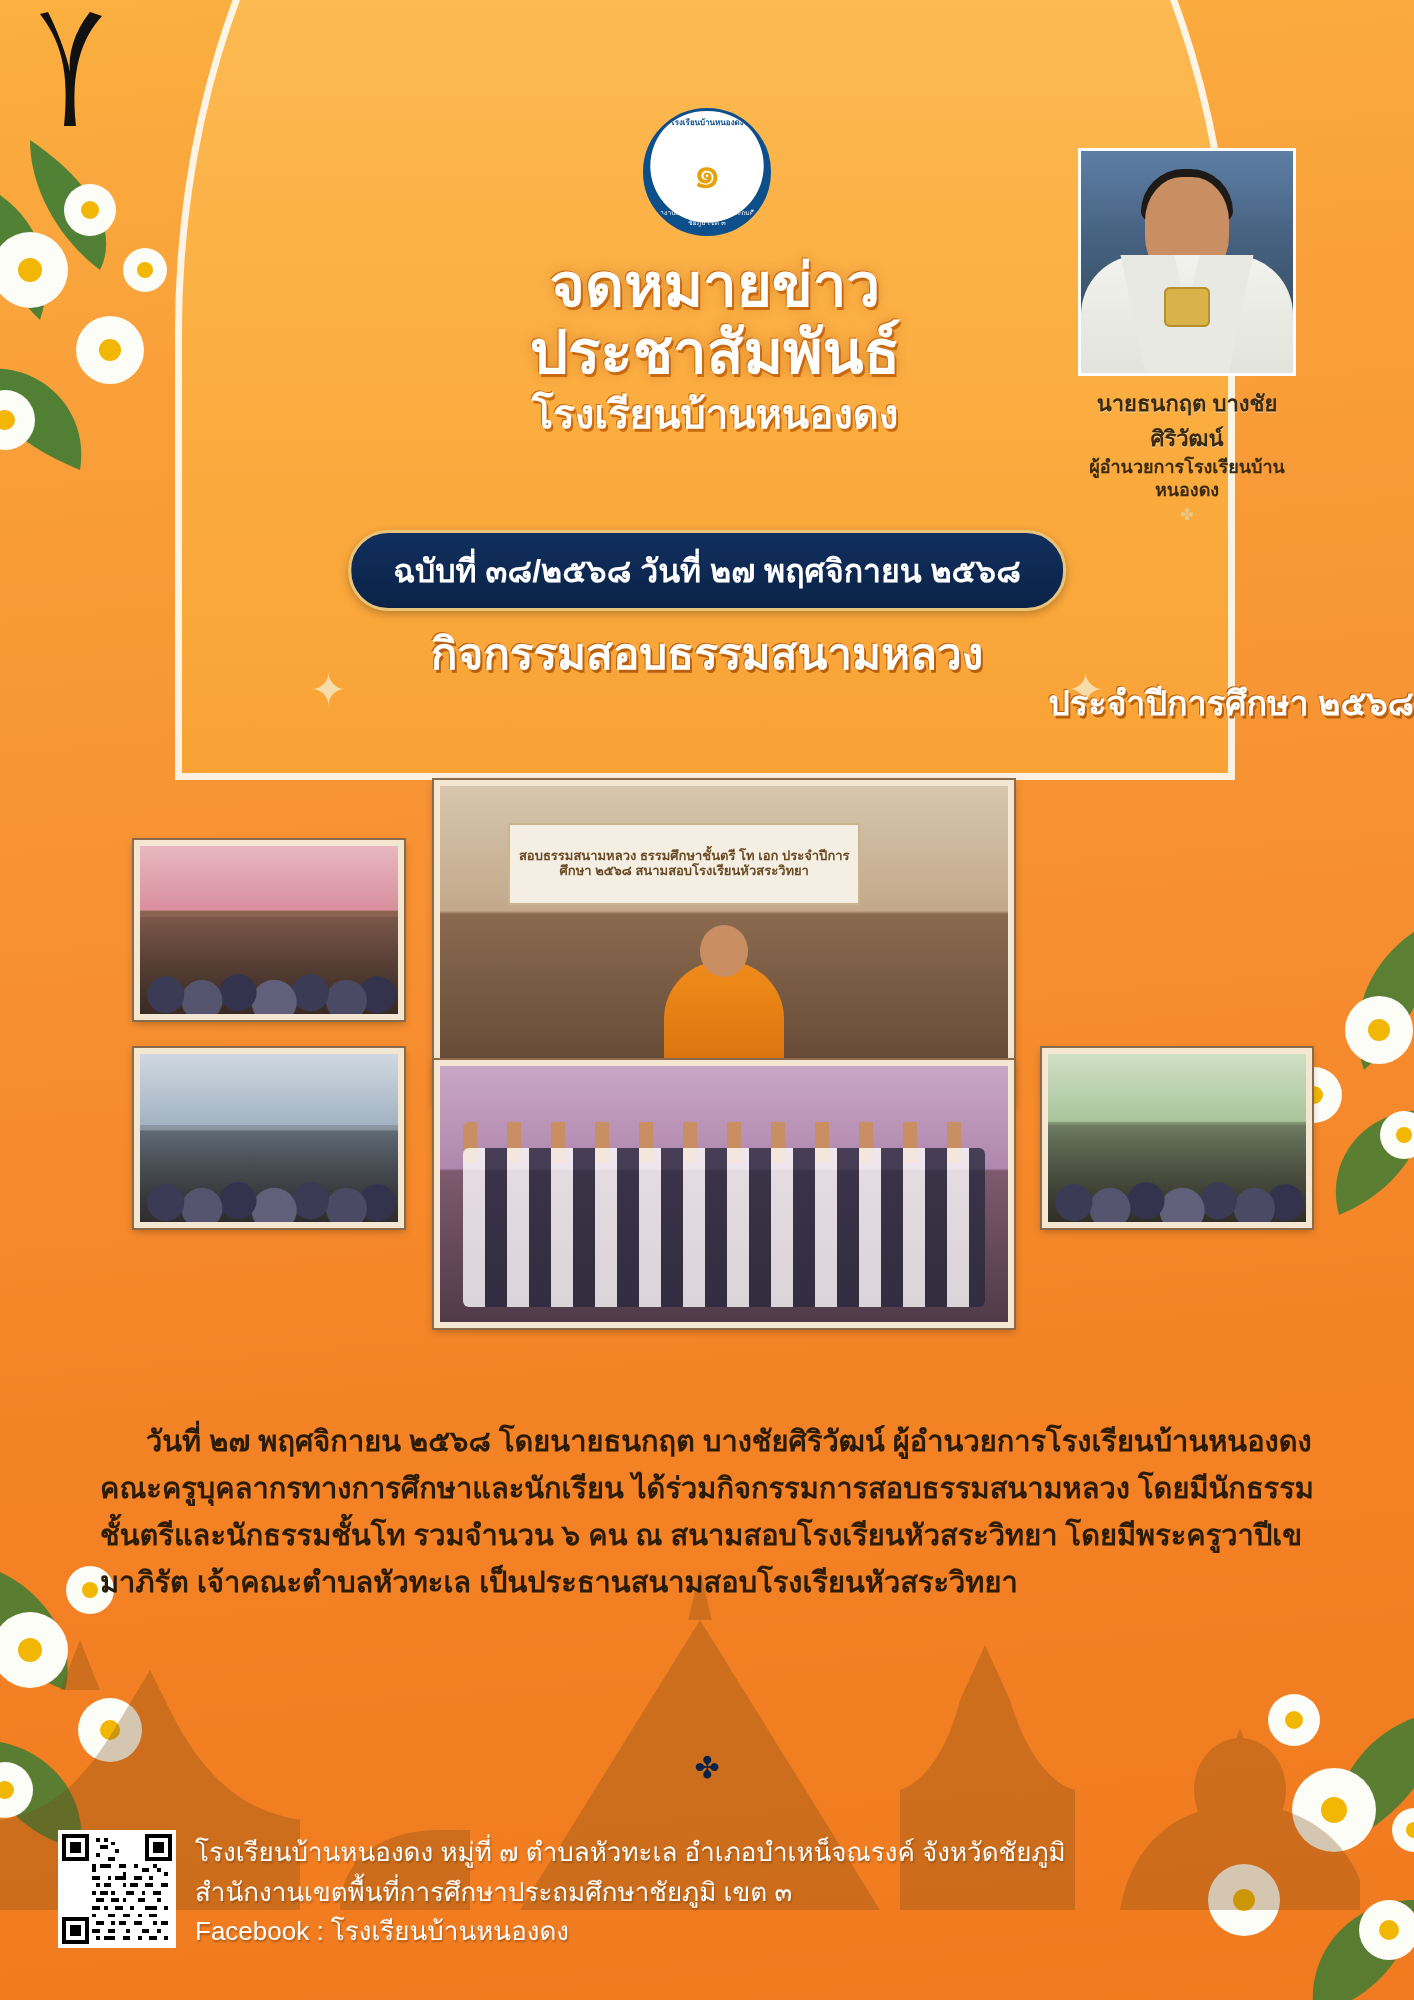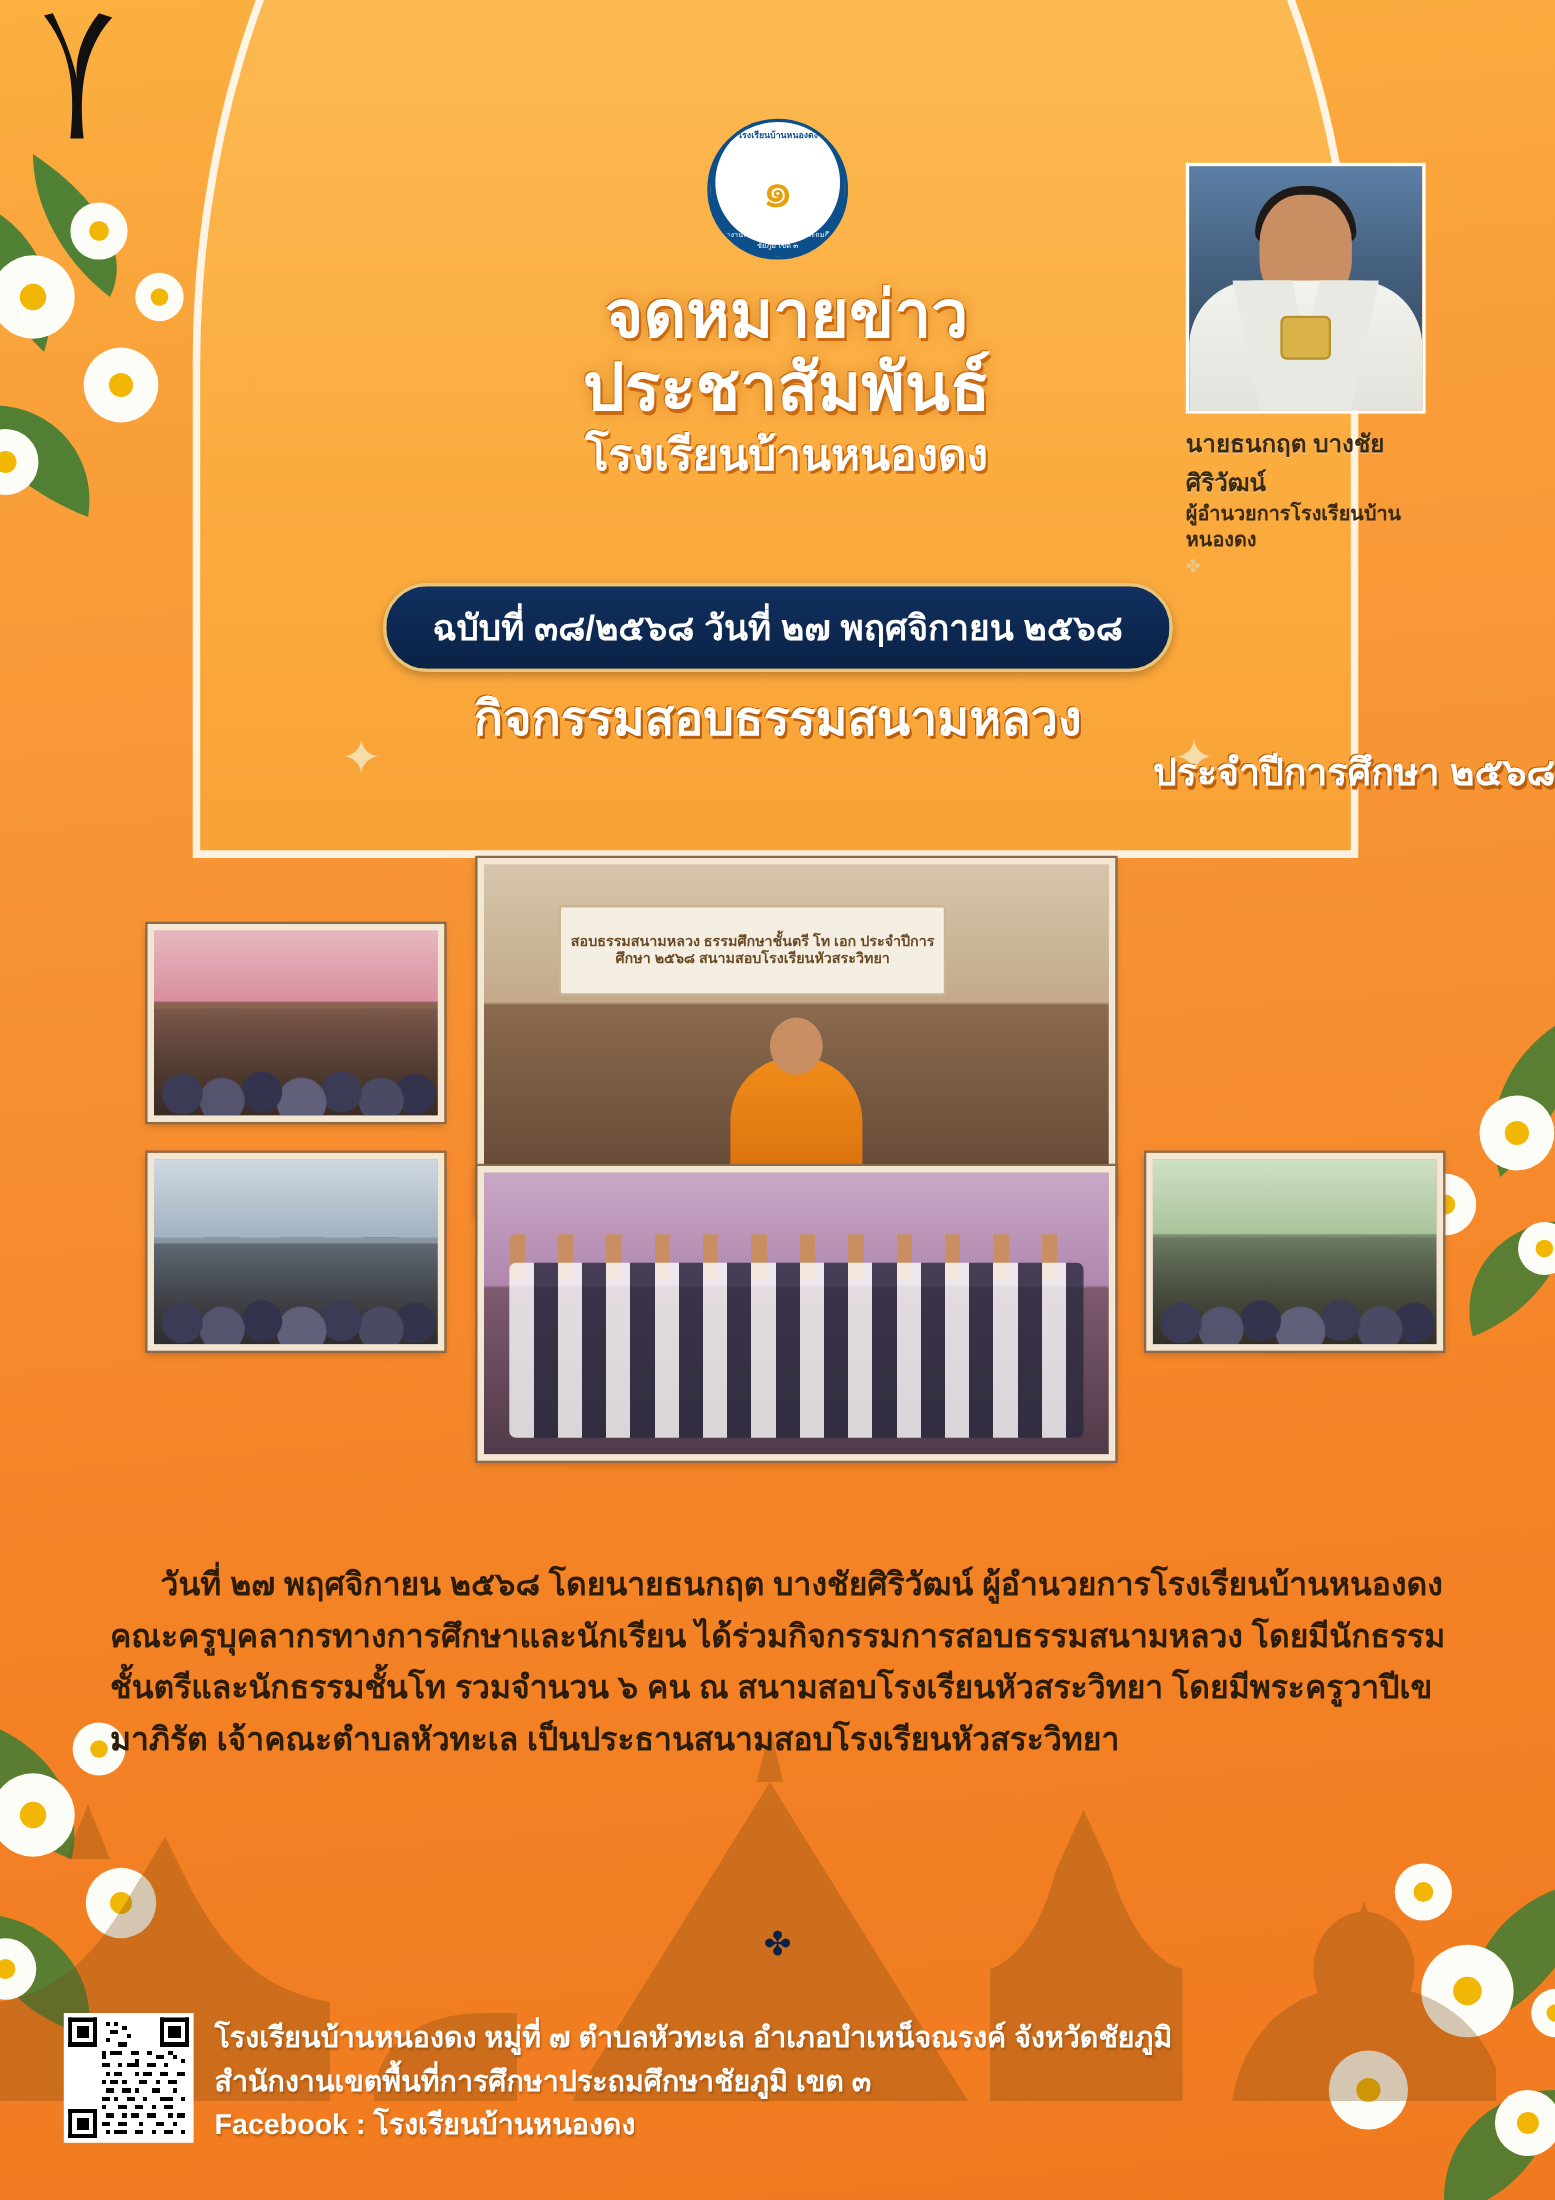--- a/index.html
+++ b/index.html
@@ -73,21 +73,21 @@
     text-shadow: 2px 3px 0 #c96a10, -1px -1px 0 #c96a10, 0 0 12px rgba(150,60,0,.35);
   }
   .h2 {
     margin-top: 4px;
     font-size: 40px; font-weight: bold; color:#ffffff; line-height: 1.2;
     text-shadow: 2px 3px 0 #c96a10, -1px -1px 0 #c96a10;
   }
 
   
   .dir {
-    position:absolute; right: 118px; top: 148px; width: 218px; text-align:left;margin-left:44px;
+    position:absolute; right: 118px; top: 148px; width: 218px; text-align:center;margin-left:44px;
   }
   .dir-photo {
     width: 218px; height: 228px; border: 3px solid #ffffff;
     background: linear-gradient(180deg,#5d7fa6 0%, #46617f 40%, #2d4459 100%);
     position: relative; overflow: hidden;
   }
   .dir-head {
     position:absolute; left:50%; top:26px; transform:translateX(-50%);
     width: 84px; height: 100px; border-radius: 44% 44% 40% 40%;
     background: #c98f63;
@@ -217,21 +217,21 @@
     position:absolute; left: 100px; top: 1382px; width: 1214px;
     font-size: 29px; font-weight: bold; color: #2b1c08; line-height: 1.62;
     text-align: left;
   }
   .body-text p { text-indent: 0; margin-top: 36px; }
   .body-text p:first-child { text-indent: 46px; }
 
   
   .footer {
     position:absolute; left: 195px; bottom: 48px; width: 1000px;
-    color:#ffffff; font-size: 26px; font-weight: bold; line-height: 1.52;
+    color:#ffffff; font-size: 26px; font-weight: normal; line-height: 1.52;
     text-shadow: 1px 2px 2px rgba(120,60,0,.55);
   }
   .qr {
     position:absolute; left: 58px; bottom: 52px; width: 118px; height: 118px;
     background: #ffffff; padding: 4px;
   }
   .qr svg { display:block; }
   .footer-orn {
     position:absolute; left: 50%; transform: translateX(-50%); bottom: 215px;
     font-size: 30px; color:#0a2246;

